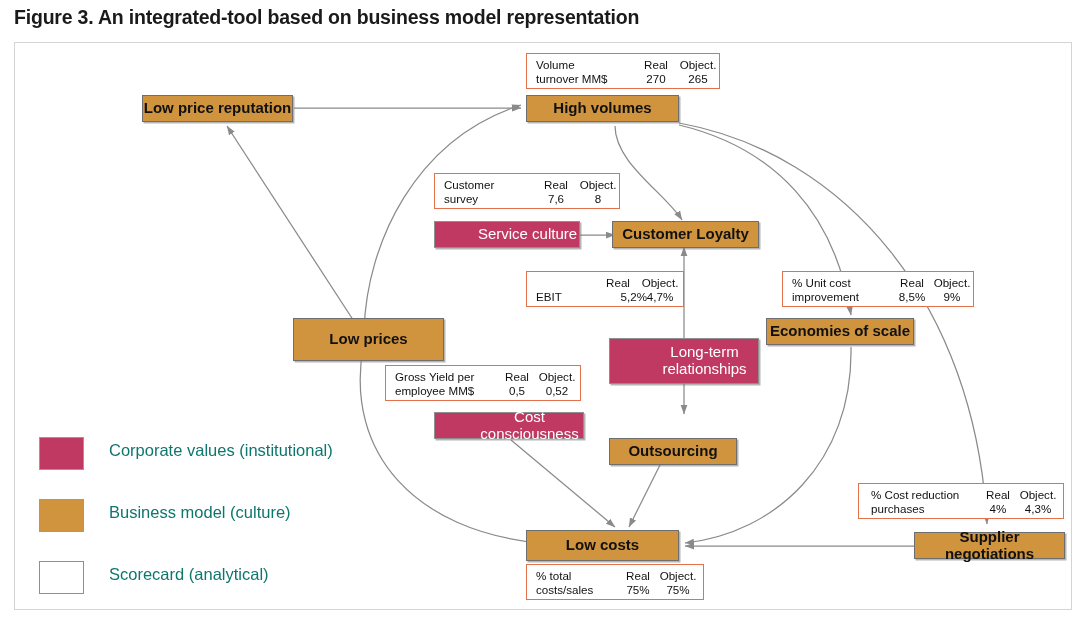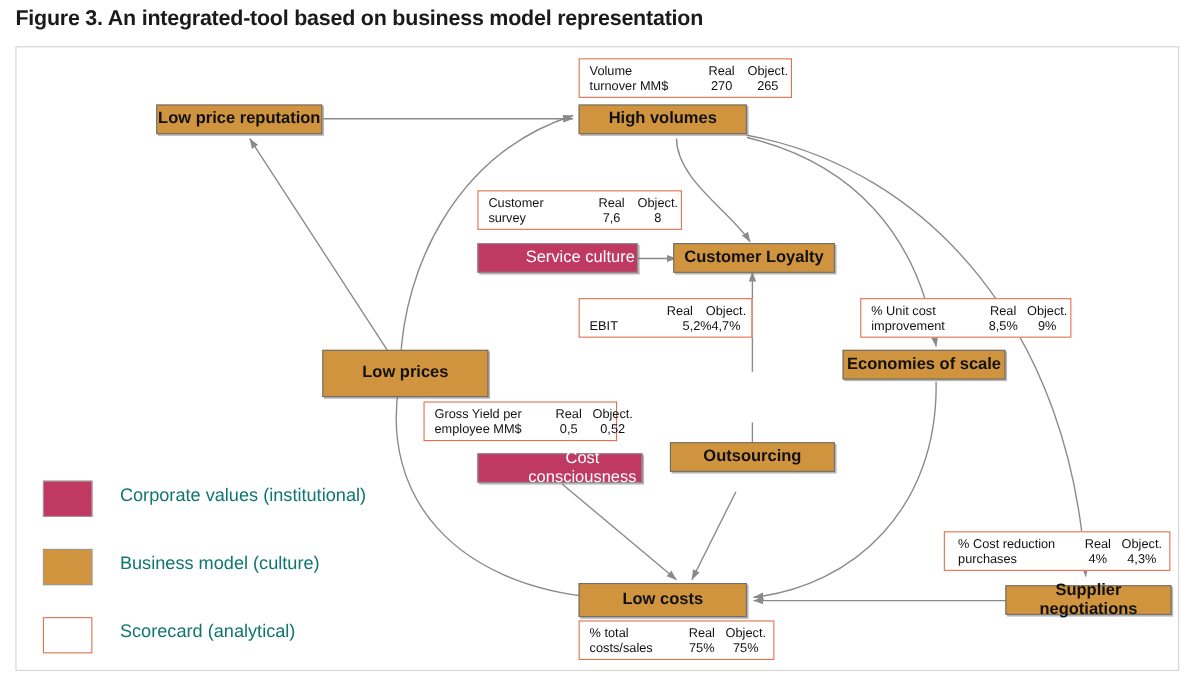--- a/index.html
+++ b/index.html
@@ -133,21 +133,21 @@
 
   <div class="card" style="left:751px;top:228px;width:192px;height:36px;margin-left:16px;">
     <span class="l1"><span>% Unit cost</span></span>
     <span class="l2"><span>improvement</span></span>
     <span class="colr" style="left:100px;top:4px;">Real</span>
     <span class="colo" style="left:138px;top:4px;">Object.</span>
     <span class="colr" style="left:100px;top:18px;">8,5%</span>
     <span class="colo" style="left:138px;top:18px;">9%</span>
   </div>
 
-  <div class="card" style="left:370px;top:322px;width:176px;height:36px;">
+  <div class="card" style="left:370px;top:322px;width:196px;height:36px;">
     <span class="l1"><span>Gross Yield per</span></span>
     <span class="l2"><span>employee MM$</span></span>
     <span class="colr" style="left:102px;top:4px;">Real</span>
     <span class="colo" style="left:140px;top:4px;">Object.</span>
     <span class="colr" style="left:102px;top:18px;">0,5</span>
     <span class="colo" style="left:140px;top:18px;">0,52</span>
   </div>
 
   <div class="card" style="left:843px;top:440px;width:206px;height:36px;padding-left:12px;">
     <span class="l1"><span>% Cost reduction</span></span>
@@ -172,24 +172,28 @@
   <div class="node bm" style="left:511px;top:52px;width:153px;height:27px;">High volumes</div>
 
   <div class="node bm" style="left:597px;top:178px;width:147px;height:27px;">Customer Loyalty</div>
 
   <div class="node cv" style="left:419px;top:178px;width:146px;height:27px;">Service culture</div>
 
   <div class="node bm" style="left:278px;top:275px;width:151px;height:43px;">Low prices</div>
 
   <div class="node bm" style="left:751px;top:275px;width:148px;height:27px;">Economies of scale</div>
 
+  <div class="node cv" style="left:594px;top:295px;width:150px;height:46px;flex-direction:column;justify-content:center;">
+    <span>Long-term</span>
+    <span>relationships</span>
+  </div>
 
   <div class="node cv" style="left:419px;top:369px;width:150px;height:27px;">Cost consciousness</div>
 
-  <div class="node bm" style="left:594px;top:359px;width:150px;height:27px;">Outsourcing</div>
+  <div class="node bm" style="left:594px;top:395px;width:128px;height:27px;">Outsourcing</div>
 
   <div class="node bm" style="left:511px;top:487px;width:153px;height:31px;">Low costs</div>
 
   <div class="node bm" style="left:899px;top:489px;width:151px;height:27px;">Supplier negotiations</div>
 
   <div id="legend">
     <div class="leg-row">
       <span class="leg-sw cv"></span>
       <span class="leg-tx">Corporate values (institutional)</span>
     </div>

